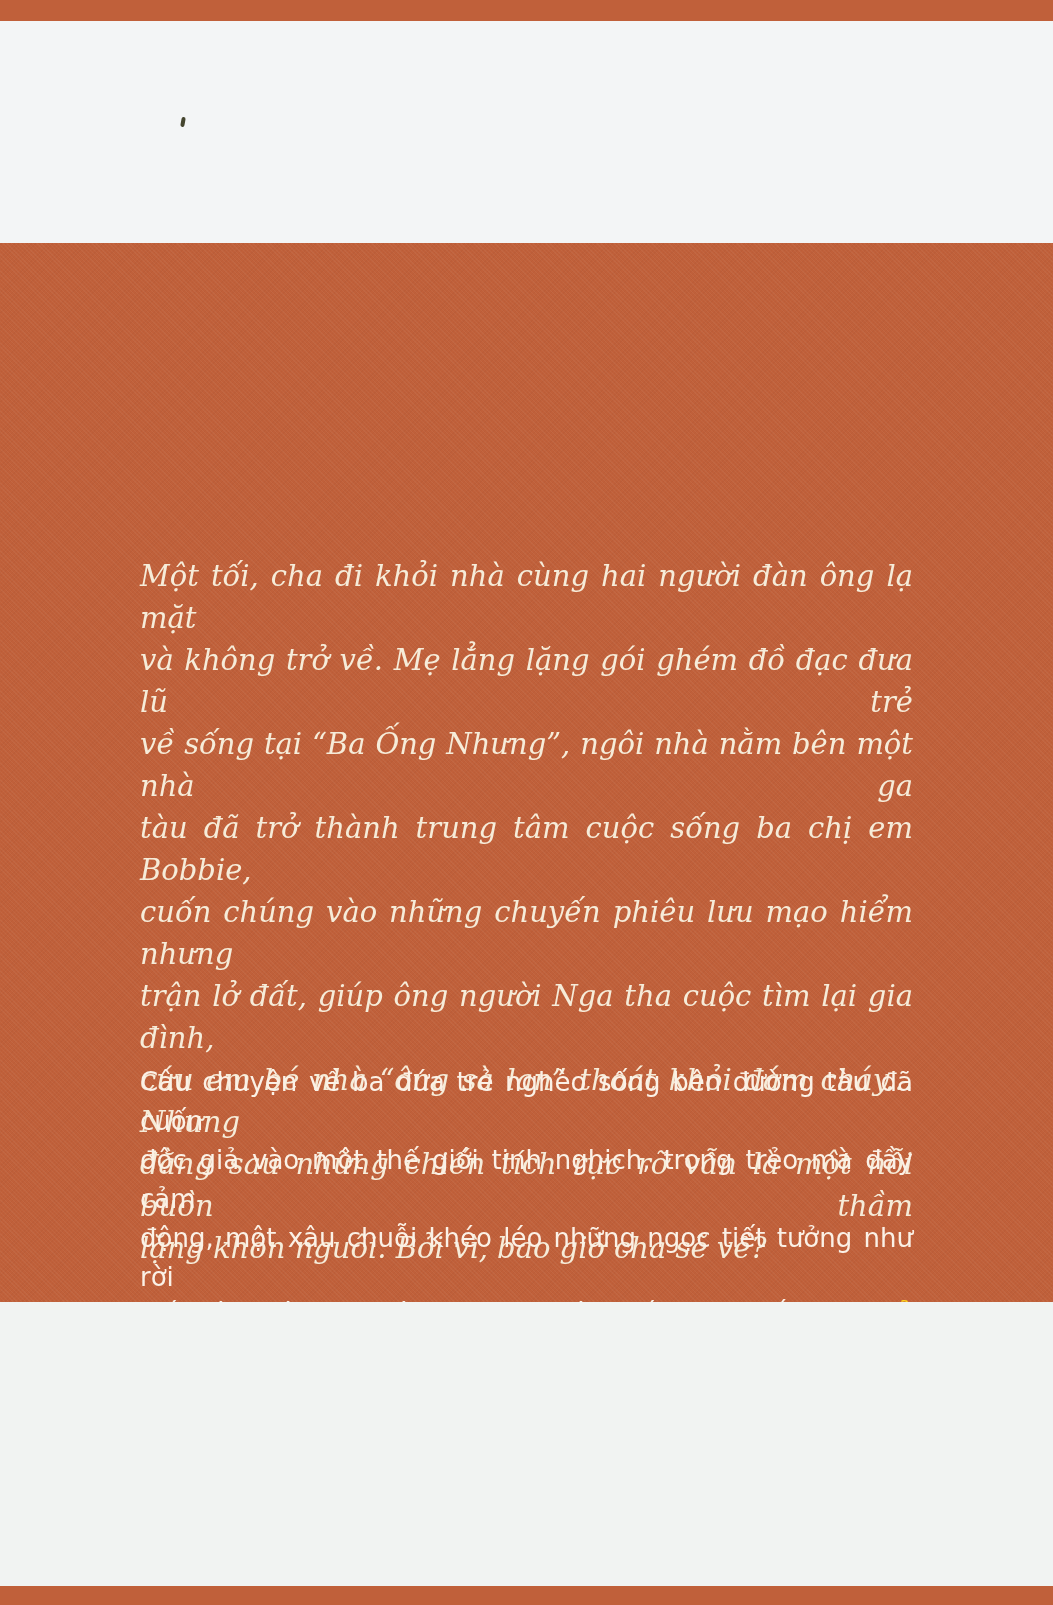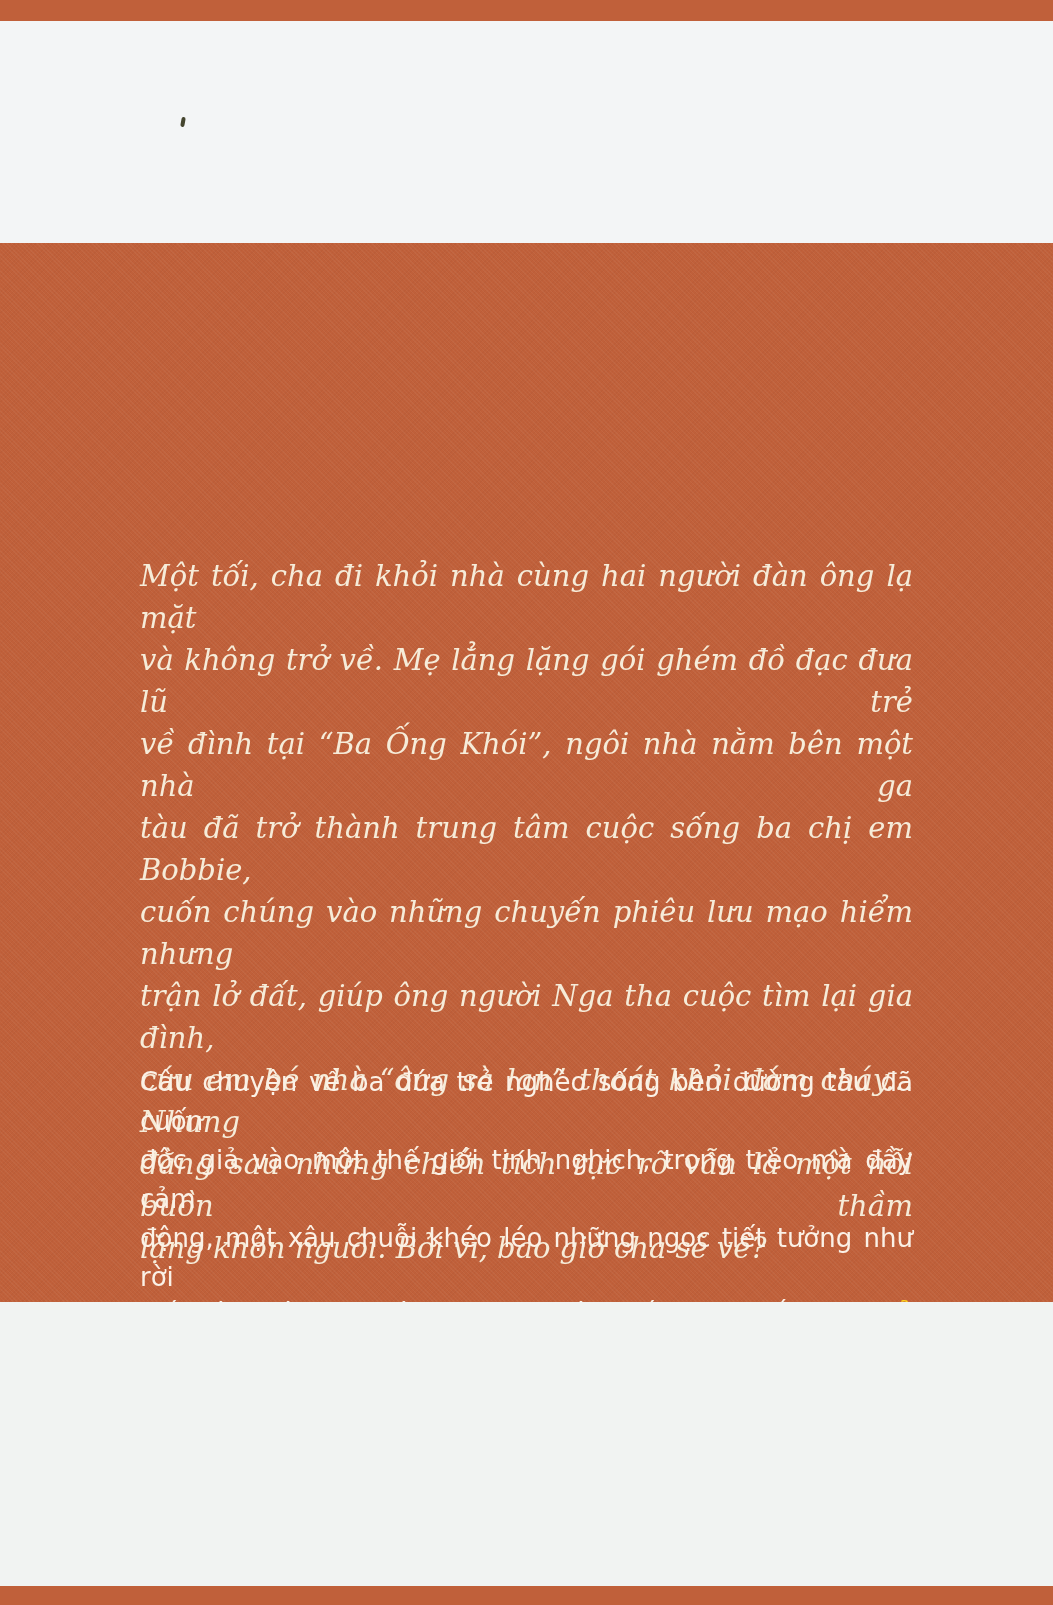--- a/index.html
+++ b/index.html
@@ -40,21 +40,21 @@
   <div class="strip strip-top"></div>
 
   <div class="band-top">
     <div class="speck"></div>
   </div>
 
   <div class="main-orange">
     <div class="para synopsis">
         <div class="line"><span>Một tối, cha đi khỏi nhà cùng hai người đàn ông lạ mặt</span></div>
         <div class="line"><span>và không trở về. Mẹ lẳng lặng gói ghém đồ đạc đưa lũ trẻ</span></div>
-        <div class="line"><span>về đình tại “Ba Ống Khói”, ngôi nhà nằm bên một nhà ga</span></div>
+        <div class="line"><span>về sống tại “Ba Ống Nhưng”, ngôi nhà nằm bên một nhà ga</span></div>
         <div class="line"><span>tàu đã trở thành trung tâm cuộc sống ba chị em Bobbie,</span></div>
         <div class="line"><span>cuốn chúng vào những chuyến phiêu lưu mạo hiểm nhưng</span></div>
         <div class="line"><span>trận lở đất, giúp ông người Nga tha cuộc tìm lại gia đình,</span></div>
         <div class="line"><span>cứu em bé nhà “ông sà lan” thoát khỏi đám cháy... Nhưng</span></div>
         <div class="line"><span>đằng sau những chiến tích rực rỡ vẫn là một nỗi buồn thầm</span></div>
         <div class="line last"><span>lặng khôn nguôi. Bởi vì, bao giờ cha sẽ về?</span></div>
       </div>
     <div class="para review">
         <div class="line"><span>Câu chuyện về ba đứa trẻ nghèo sống bên đường tàu đã cuốn</span></div>
         <div class="line"><span>độc giả vào một thế giới tinh nghịch, trong trẻo mà đầy cảm</span></div>

